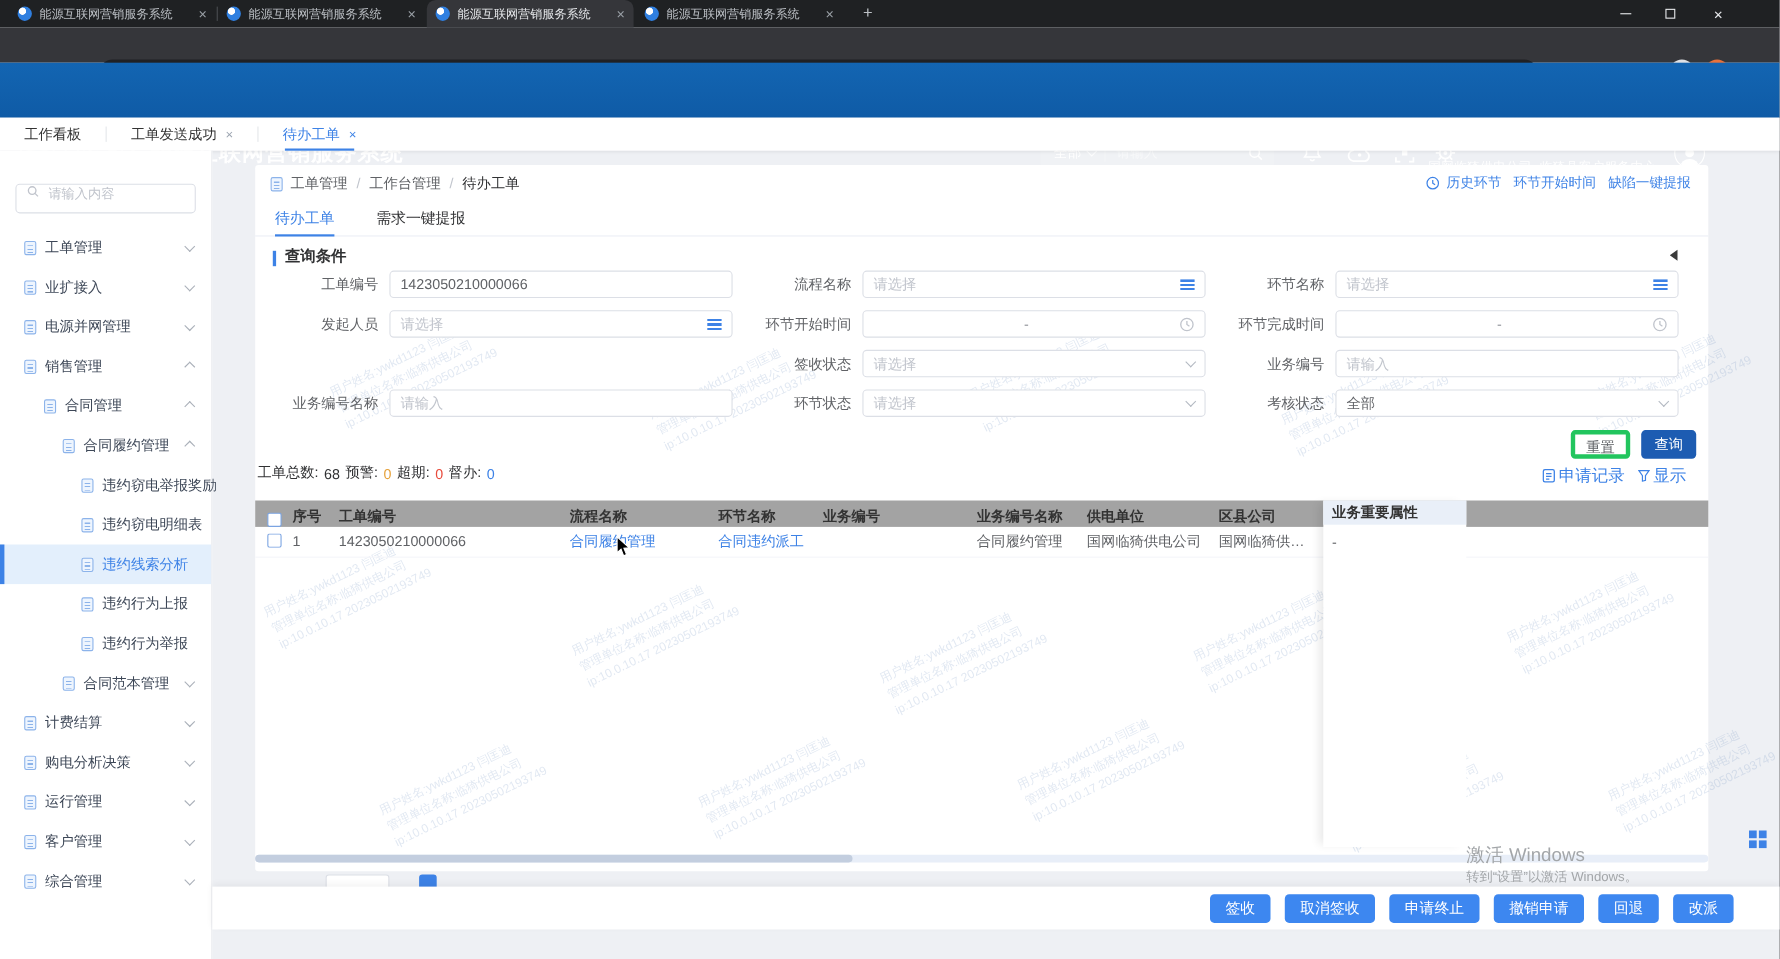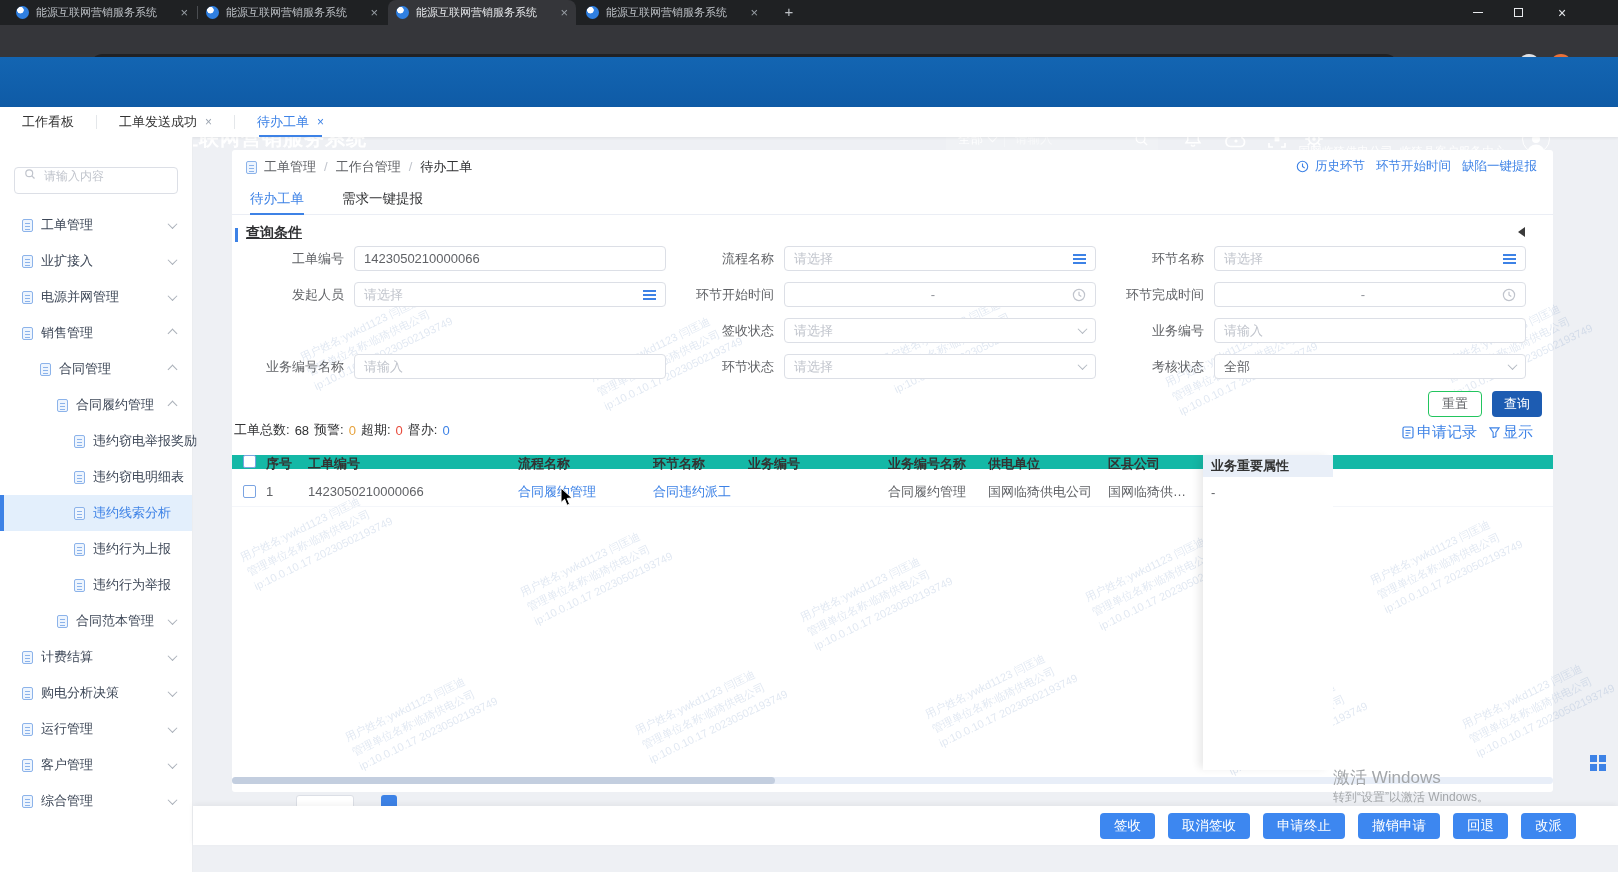--- a/index.html
+++ b/index.html
@@ -108,53 +108,53 @@
   .crumb.last{color:#303133;}
   .qlinks{position:absolute;right:16px;top:8px;display:flex;align-items:center;gap:11px;font-size:12.5px;color:#3d82e6;}
   .qlinks svg{margin-right:-5px;}
 
   .ctabs{position:absolute;left:0;top:33px;width:100%;height:32px;border-bottom:1px solid #ebeef5;
          display:flex;padding-left:18px;}
   .ctab2{position:relative;display:flex;align-items:center;margin-right:38px;font-size:13.5px;color:#303133;cursor:pointer;}
   .ctab2.active{color:#3d82e6;}
   .ctab2.active:after{content:"";position:absolute;left:0;right:0;bottom:-1px;height:2px;background:#3d82e6;}
 
-  .secttl{position:absolute;left:3px;top:74px;display:flex;align-items:flex-end;font-size:14px;font-weight:bold;color:#303133;text-decoration:underline;}
+  .secttl{position:absolute;left:16px;top:74px;display:flex;align-items:flex-end;font-size:14px;font-weight:bold;color:#303133;}
   .secttl:before{content:"";width:3px;height:14px;background:#3d82e6;margin-right:8px;}
   .collapse{position:absolute;right:28px;top:77px;width:0;height:0;
             border-top:5px solid transparent;border-bottom:5px solid transparent;border-right:7px solid #3a3a3a;}
 
   .fld{position:absolute;height:25px;display:flex;align-items:center;}
   .flabel{width:110px;text-align:right;font-size:13px;color:#606266;margin-right:10px;white-space:nowrap;flex:0 0 auto;}
   .fbox{width:312px;height:25px;border:1px solid #dcdfe6;border-radius:4px;background:#fff;
         display:flex;align-items:center;padding:0 9px;font-size:13px;color:#606266;}
   .fbox .val{flex:1;white-space:nowrap;overflow:hidden;}
   .fbox .val.ph{color:#c0c4cc;}
   .fbox .val.ctr{text-align:center;color:#909399;}
   .ic-list{width:13px;height:10px;flex:0 0 auto;
       background:repeating-linear-gradient(to bottom,#3d82e6 0 2px,transparent 2px 4px);}
   .fcaret{width:7px;height:7px;border-right:1.4px solid #b3b9c2;border-bottom:1.4px solid #b3b9c2;
       transform:rotate(45deg) translate(-1px,-1px);flex:0 0 auto;}
   .r1{top:96px;}.r2{top:132px;}.r3{top:168px;}.r4{top:204px;}
   .c1{left:2px;}.c2{left:432px;}.c3{left:862px;}
 
-  .btn-reset{position:absolute;left:1196px;top:241px;width:54px;height:26px;border:1px solid #22c55e;border-radius:4px;
+  .btn-reset{position:absolute;left:1196px;top:241px;width:54px;height:26px;border:4px solid #22c55e;border-radius:4px;
              background:#fff;color:#606266;font-size:13px;text-align:center;line-height:24px;cursor:pointer;}
   .btn-query{position:absolute;left:1260px;top:241px;width:50px;height:26px;border-radius:4px;
              background:#1d5cb2;color:#fff;font-size:13px;text-align:center;line-height:26px;cursor:pointer;}
 
   .stats{position:absolute;left:2px;top:271px;height:18px;display:flex;align-items:center;font-size:13px;color:#303133;}
   .stats span{margin-right:5px;}
   .v-warn{color:#e6a23c;}
   .v-over{color:#e84b3c;}
   .v-sup{color:#3d82e6;}
   .llinks{position:absolute;right:20px;top:273px;display:flex;align-items:center;gap:12px;font-size:15px;color:#3d82e6;}
   .llinks .lk{display:flex;align-items:center;gap:3px;}
 
-  .thead{position:absolute;left:0;top:305px;width:1321px;height:14px;background:#14b8a6;display:flex;align-items:flex-start;
+  .thead{position:absolute;left:0;top:305px;width:1321px;height:24px;background:#a3a3a3;display:flex;align-items:flex-end;
          font-size:13px;color:#333;font-weight:bold;}
   .trow{position:absolute;left:0;top:327px;width:1321px;height:30px;display:flex;align-items:center;
         font-size:13px;color:#606266;border-bottom:1px solid #f4f6fa;}
   .tc{white-space:nowrap;overflow:hidden;text-overflow:ellipsis;padding-right:6px;flex:0 0 auto;}
   .w0{width:34px;display:flex;justify-content:center;padding-right:0;}
   .w1{width:42px;}.w2{width:210px;}.w3{width:135px;}.w4{width:95px;}.w5{width:140px;}
   .w6{width:100px;}.w7{width:120px;}.w8{width:95px;}
   .cb{width:13px;height:13px;border:1px solid #7ba4e2;border-radius:2px;background:#fff;cursor:pointer;}
   .tlink{color:#3d82e6;cursor:pointer;}
 

